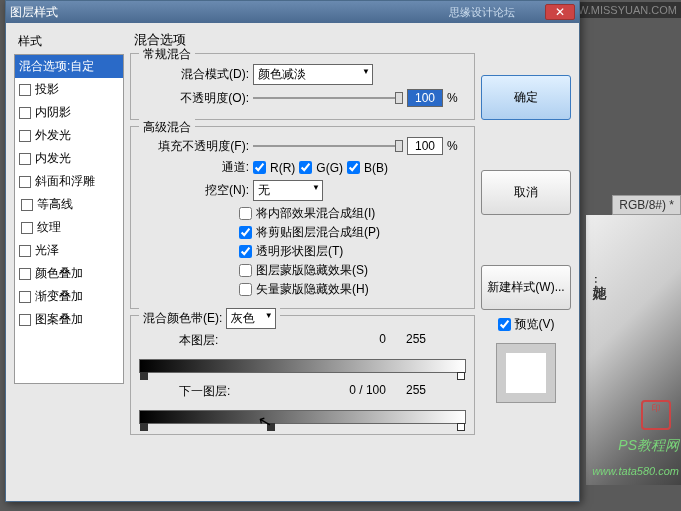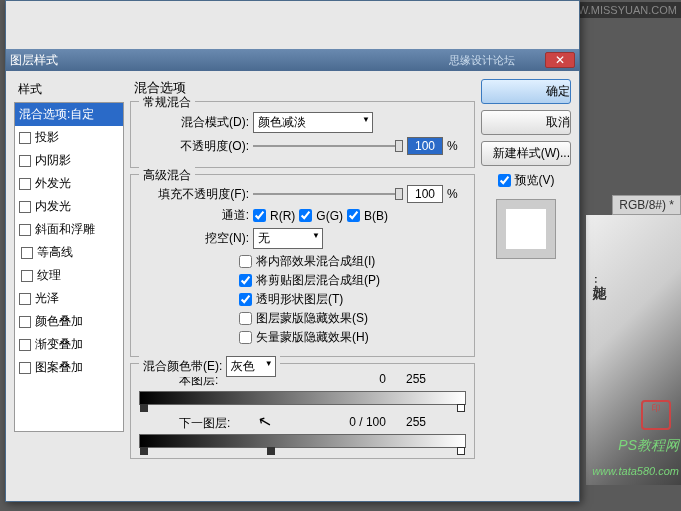--- a/index.html
+++ b/index.html
@@ -5,21 +5,21 @@
 * { box-sizing: border-box; margin: 0; padding: 0; font-family: "Microsoft YaHei", SimSun, sans-serif; font-size: 12px; }
 body { background: #5a5a5a; width: 681px; height: 511px; overflow: hidden; position: relative; }
 .bgtab { position: absolute; right: 0; top: 195px; background: #d4d4d4; padding: 2px 6px; border: 1px solid #999; color: #333; }
 .bgimg { position: absolute; right: 0; top: 215px; width: 95px; height: 270px; background: linear-gradient(135deg, #eee 0%, #ccc 40%, #999 60%, #666 80%, #444 100%); overflow: hidden; }
 .bgimg .wm1 { position: absolute; bottom: 30px; right: 2px; color: #7ad67a; font-size: 14px; font-style: italic; }
 .bgimg .wm2 { position: absolute; bottom: 8px; right: 2px; color: #7ad67a; font-size: 11px; font-style: italic; }
 .bgimg .seal { position: absolute; bottom: 55px; right: 10px; width: 30px; height: 30px; border: 2px solid #c44; border-radius: 4px; color: #c44; font-size: 9px; text-align: center; line-height: 13px; }
 .bgimg .ink { position: absolute; top: 60px; left: 5px; color: #333; font-size: 14px; writing-mode: vertical-rl; }
 .topwm { position: absolute; top: 2px; right: 0; background: #333; color: #888; font-size: 11px; padding: 2px 4px; }
 .window { position: absolute; left: 5px; top: 0; width: 575px; height: 502px; background: #e8e8e8; border: 1px solid #4a6a8a; box-shadow: 2px 2px 8px rgba(0,0,0,0.5); }
-.titlebar { height: 22px; background: linear-gradient(#6a8ab0, #4a6a90); display: flex; align-items: center; padding: 0 4px; color: #fff; position: relative; margin-top: 48px; }
+.titlebar { height: 22px; background: linear-gradient(#6a8ab0, #4a6a90); display: flex; align-items: center; padding: 0 4px; color: #fff; position: relative; }
 .titlebar .title { flex: 1; font-size: 12px; }
 .titlebar .subtitle { color: #cde; font-size: 11px; margin-right: 30px; }
 .titlebar .close { width: 30px; height: 16px; background: #c44; color: #fff; text-align: center; line-height: 14px; border-radius: 2px; border: 1px solid #933; cursor: pointer; }
 .content { display: flex; height: calc(100% - 22px); padding: 8px; gap: 6px; }
 .left { width: 110px; }
 .left .lbl { font-size: 12px; padding: 2px 4px; }
 .stylelist { border: 1px solid #999; background: #fff; height: 330px; margin-top: 2px; overflow: hidden; }
 .stylelist .item { padding: 3px 4px; display: flex; align-items: center; gap: 4px; }
 .stylelist .item.sel { background: #2a6ac8; color: #fff; }
 .stylelist .cb { width: 12px; height: 12px; border: 1px solid #666; background: #fff; display: inline-block; }
@@ -35,24 +35,24 @@
 .slider .thumb { position: absolute; top: -5px; width: 8px; height: 12px; background: #ddd; border: 1px solid #666; }
 .numbox { border: 1px solid #666; background: #fff; width: 36px; text-align: center; padding: 1px; }
 .numbox.sel { background: #2a6ac8; color: #fff; }
 .chk { display: flex; align-items: center; gap: 4px; }
 .chk input { width: 13px; height: 13px; }
 .advlist { margin-left: 100px; }
 .advlist .chk { margin: 2px 0; }
 .gradient { height: 14px; background: linear-gradient(to right, #000, #fff); border: 1px solid #666; margin: 2px 0; position: relative; }
 .gradient .ghandle { position: absolute; width: 8px; height: 8px; background: #333; bottom: -8px; }
 .gradient .ghandle.w { background: #fff; border: 1px solid #333; }
-.glabels { display: flex; justify-content: space-between; padding: 0 40px; margin: 2px 0; }
+.glabels { display: flex; justify-content: space-between; padding: 0 40px; margin: 10px 0; }
 .glabels .gl { display: flex; gap: 20px; }
 .right { width: 90px; display: flex; flex-direction: column; gap: 6px; }
-.btn { border: 1px solid #888; background: linear-gradient(#fdfdfd, #e0e0e0); padding: 3px 0; text-align: right; border-radius: 3px; cursor: pointer; }
+.btn { border: 1px solid #888; background: linear-gradient(#fdfdfd, #e0e0e0); padding: 13px 0; text-align: center; border-radius: 3px; cursor: pointer; margin-top: 44px; }
 .btn.primary { border: 1px solid #3a7ac0; background: linear-gradient(#e0f0ff, #b0d0f0); }
 .preview { width: 60px; height: 60px; background: #ccc; border: 1px solid #999; margin: 4px auto; display: flex; align-items: center; justify-content: center; }
 .preview .sw { width: 40px; height: 40px; background: #fff; }
 .cursor { position: absolute; left: 258px; top: 412px; font-size: 16px; color: #000; pointer-events: none; transform: rotate(-15deg); }
 </style>
 </head>
 <body>
 
 <div class="topwm">WWW.MISSYUAN.COM</div>
 <div class="bgtab">RGB/8#) *</div>

